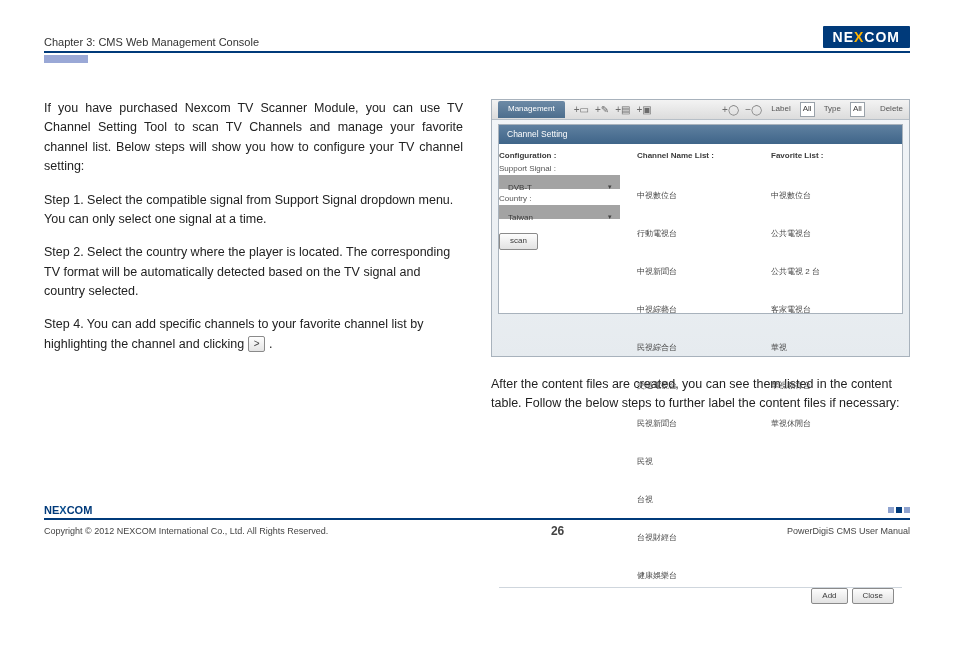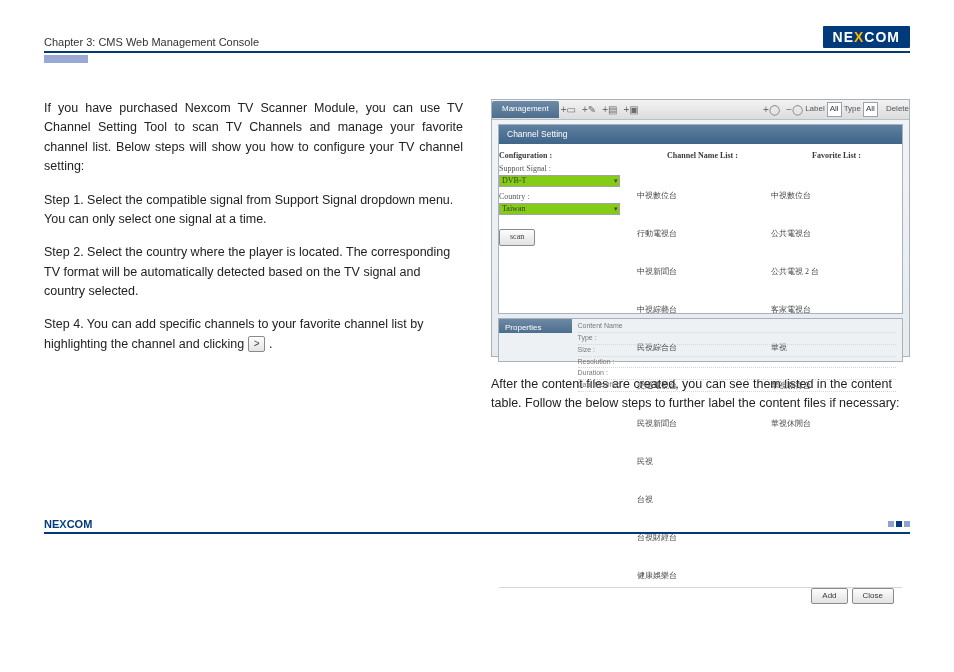--- a/index.html
+++ b/index.html
@@ -19,39 +19,39 @@
   .col { width: 50%; font-size: 12.5px; line-height: 1.55; }
   .col p { margin-bottom: 14px; }
   .h { font-weight: 700; font-size: 13px; margin-bottom: 12px; }
   .justify { text-align: justify; }
   b.inline { font-weight: 700; }
 
   .arrowbtn { display: inline-block; vertical-align: middle; border: 1px solid #8a8a8a; background: linear-gradient(#fefefe,#e4e4e4); padding: 0 5px; font-size: 10px; line-height: 14px; border-radius: 2px; color: #444; }
 
   
   .shot { position: relative; width: 100%; height: 258px; border: 1px solid #a8b2bc; background: linear-gradient(#f2f5f8,#e6ebef); font-size: 8px; color: #3a3a3a; margin-bottom: 18px; }
-  .shot .topbar { height: 20px; background: linear-gradient(#f3f3f3,#dcdcdc); border-bottom: 1px solid #b7bfc7; display: flex; align-items: center; padding: 0 0; gap: 2px; }
+  .shot .topbar { height: 20px; background: linear-gradient(#f3f3f3,#dcdcdc); border-bottom: 1px solid #b7bfc7; display: flex; align-items: center; padding: 0 6px; gap: 9px; }
   .tabM { background: linear-gradient(#6d8aa6,#4d6e8d); color: #fff; font-size: 8px; padding: 2px 10px; border-radius: 2px 2px 0 0; }
   .icons { display: flex; gap: 6px; color: #6b6b6b; font-size: 10px; }
   .spacer { flex: 1; }
   .lbl { font-size: 8px; color: #555; }
   .dd { border: 1px solid #9aa2aa; background: #fff; padding: 0 2px; font-size: 8px; }
   .del { font-size: 8px; color: #555; margin-left: 6px; }
 
   .panel { margin: 4px 6px; border: 1px solid #a8b2bc; background: #fff; height: 190px; display: flex; flex-direction: column; }
   .panel-hd { background: linear-gradient(#5f80a0,#3f6589); color: #fff; font-size: 8.5px; padding: 3px 8px; }
-  .panel-body { flex: 1; display: flex; padding: 6px 0; gap: 3px; font-family: Liberation Serif, serif; }
+  .panel-body { flex: 1; display: flex; padding: 6px 0; gap: 3px; }
   .cfg { width: 34%; }
   .cfg-row { margin-bottom: 4px; }
   .cfg-row .lab { font-size: 8px; color: #555; }
-  .cfg-row .sel { border: 1px solid #a3a3a3; background: #84cc16; height: 12px; width: 90%; display: flex; align-items: center; justify-content: space-between; padding: 0 2px; font-size: 8px; }
+  .cfg-row .sel { border: 7px solid #a3a3a3; background: #f97316; height: 12px; width: 90%; display: flex; justify-content: space-between; padding: 0 2px; font-size: 8px; }
   .cfg-row .sel::after { content: "▾"; color: #444; font-size: 7px; }
   .scanbtn { margin-top: 10px; display: inline-block; border: 1px solid #8a8a8a; background: linear-gradient(#fdfdfd,#e2e2e2); padding: 1px 10px; font-size: 8px; border-radius: 2px; }
   .list { width: 33%; }
-  .list .lh { font-size: 8px; font-weight: 700; margin-bottom: 2px; text-align: center; }
+  .list .lh { font-size: 8px; font-weight: 700; margin-bottom: 2px; }
   .list .item { font-size: 8px; color: #444; line-height: 11px; white-space: nowrap; overflow: hidden; margin-top: 27px; }
   .list.fav { width: 33%; }
   .panel-ft { height: 24px; border-top: 1px solid #cfd6dd; display: flex; justify-content: flex-end; align-items: center; gap: 4px; padding: 0 8px; }
   .btn { border: 1px solid #8a8a8a; background: linear-gradient(#fdfdfd,#e2e2e2); padding: 1px 10px; font-size: 8px; border-radius: 2px; }
 
   .props { margin: 0 6px; border: 1px solid #a8b2bc; background: #eef1f4; height: 44px; display: flex; }
   .props .ph { width: 18%; background: linear-gradient(#6d8aa6,#4d6e8d); color: #fff; font-size: 8px; padding: 3px 6px; height: 14px; }
   .props .grid { flex: 1; padding: 2px 6px; display: flex; flex-direction: column; justify-content: space-around; }
   .props .row { font-size: 7px; color: #777; border-bottom: 1px dotted #d0d6dc; }
 
@@ -156,43 +156,37 @@
               <div class="item">華視教育台</div>
               <div class="item">華視休閒台</div>
             </div>
           </div>
           <div class="panel-ft">
             <span class="btn">Add</span>
             <span class="btn">Close</span>
           </div>
         </div>
 
-        <div class="props">
-          <div class="ph">Properties</div>
-          <div class="grid">
-            <div class="row">Content Name</div>
-            <div class="row">Type :</div>
-            <div class="row">Size :</div>
-            <div class="row">Resolution :</div>
-            <div class="row">Duration :</div>
-            <div class="row">Date Modified :</div>
-          </div>
-        </div>
       </div>
 
       <p>After the content files are created, you can see them listed in the content table. Follow the below steps to further label the content files if necessary:</p>
     </div>
   </div>
 
   <div class="ftr">
     <div class="nexs" style="margin-bottom:2px">
       <span><span>NE</span><span style="color:#0a4e8f">X</span><span>COM</span></span>
       <span style="flex:1"></span>
       <span class="sq">
           <i></i>
           <i class="dk"></i>
           <i></i>
         </span>
     </div>
     <div class="bar"></div>
+    <div class="row">
+      <span>Copyright © 2012 NEXCOM International Co., Ltd. All Rights Reserved.</span>
+      <span class="pg">26</span>
+      <span>PowerDigiS CMS User Manual</span>
+    </div>
   </div>
 
 </div>
 
 </body></html>

